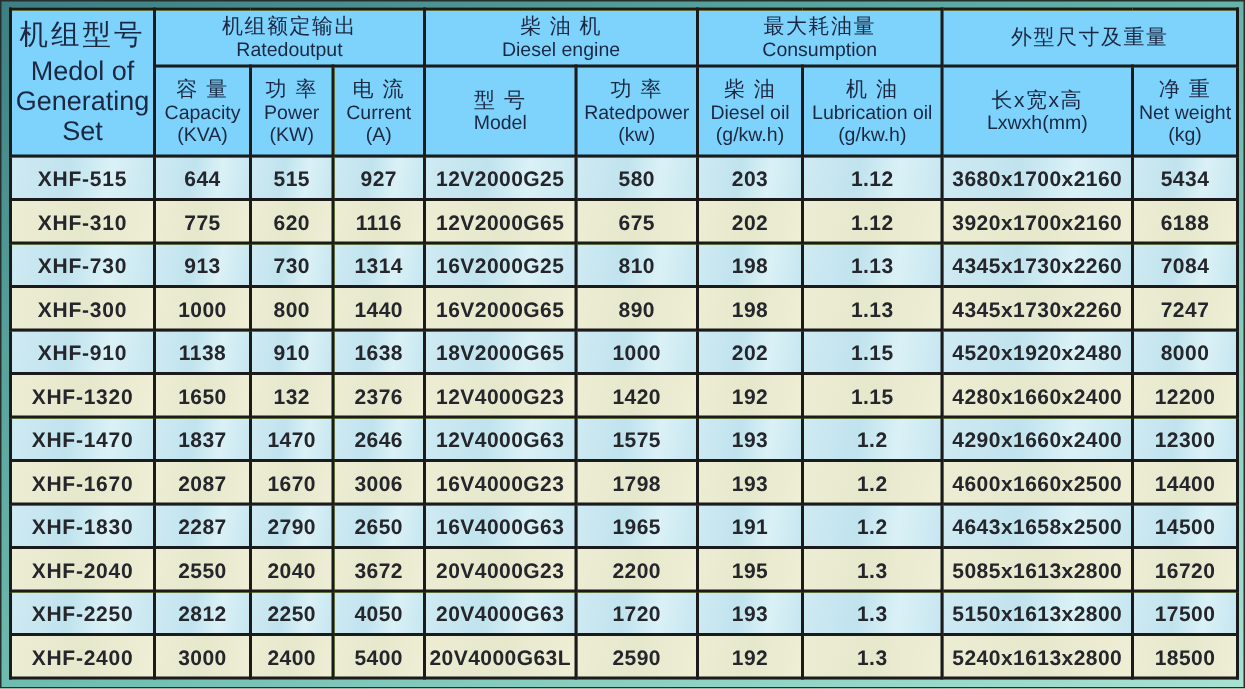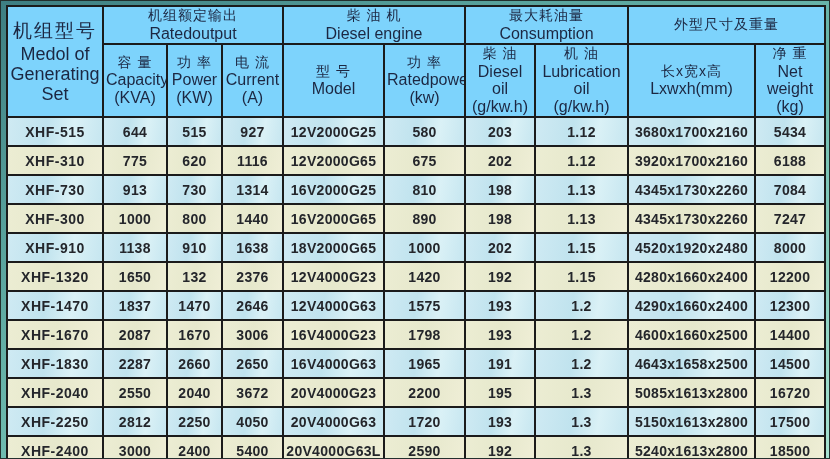--- a/index.html
+++ b/index.html
@@ -41,21 +41,21 @@
   tr.group-row { height: 38px; }
   tr.sub-row   { height: 60px; }
   .zh {
     display: block;
     font-size: 14px;
     letter-spacing: 1px;
     line-height: 1.25;
   }
   .en {
     display: block;
-    font-size: 16px;
+    font-size: 13px;
     letter-spacing: 0;
     line-height: 1.12;
     white-space: pre-line;
   }
   th.model-head .zh { font-size: 19px; letter-spacing: 2px; margin-bottom: 1px; }
   th.model-head .en { font-size: 18px; }
   tbody tr { height: 29px; }
   tbody td {
     font-weight: bold;
     font-size: 14px;
@@ -250,21 +250,21 @@
           <td>16V4000G23</td>
           <td>1798</td>
           <td>193</td>
           <td>1.2</td>
           <td>4600x1660x2500</td>
           <td>14400</td>
         </tr>
         <tr class="row-blue">
           <td class="model-cell">XHF-1830</td>
           <td>2287</td>
-          <td>2660</td>
+          <td>2790</td>
           <td>2650</td>
           <td>16V4000G63</td>
           <td>1965</td>
           <td>191</td>
           <td>1.2</td>
           <td>4643x1658x2500</td>
           <td>14500</td>
         </tr>
         <tr class="row-cream">
           <td class="model-cell">XHF-2040</td>

